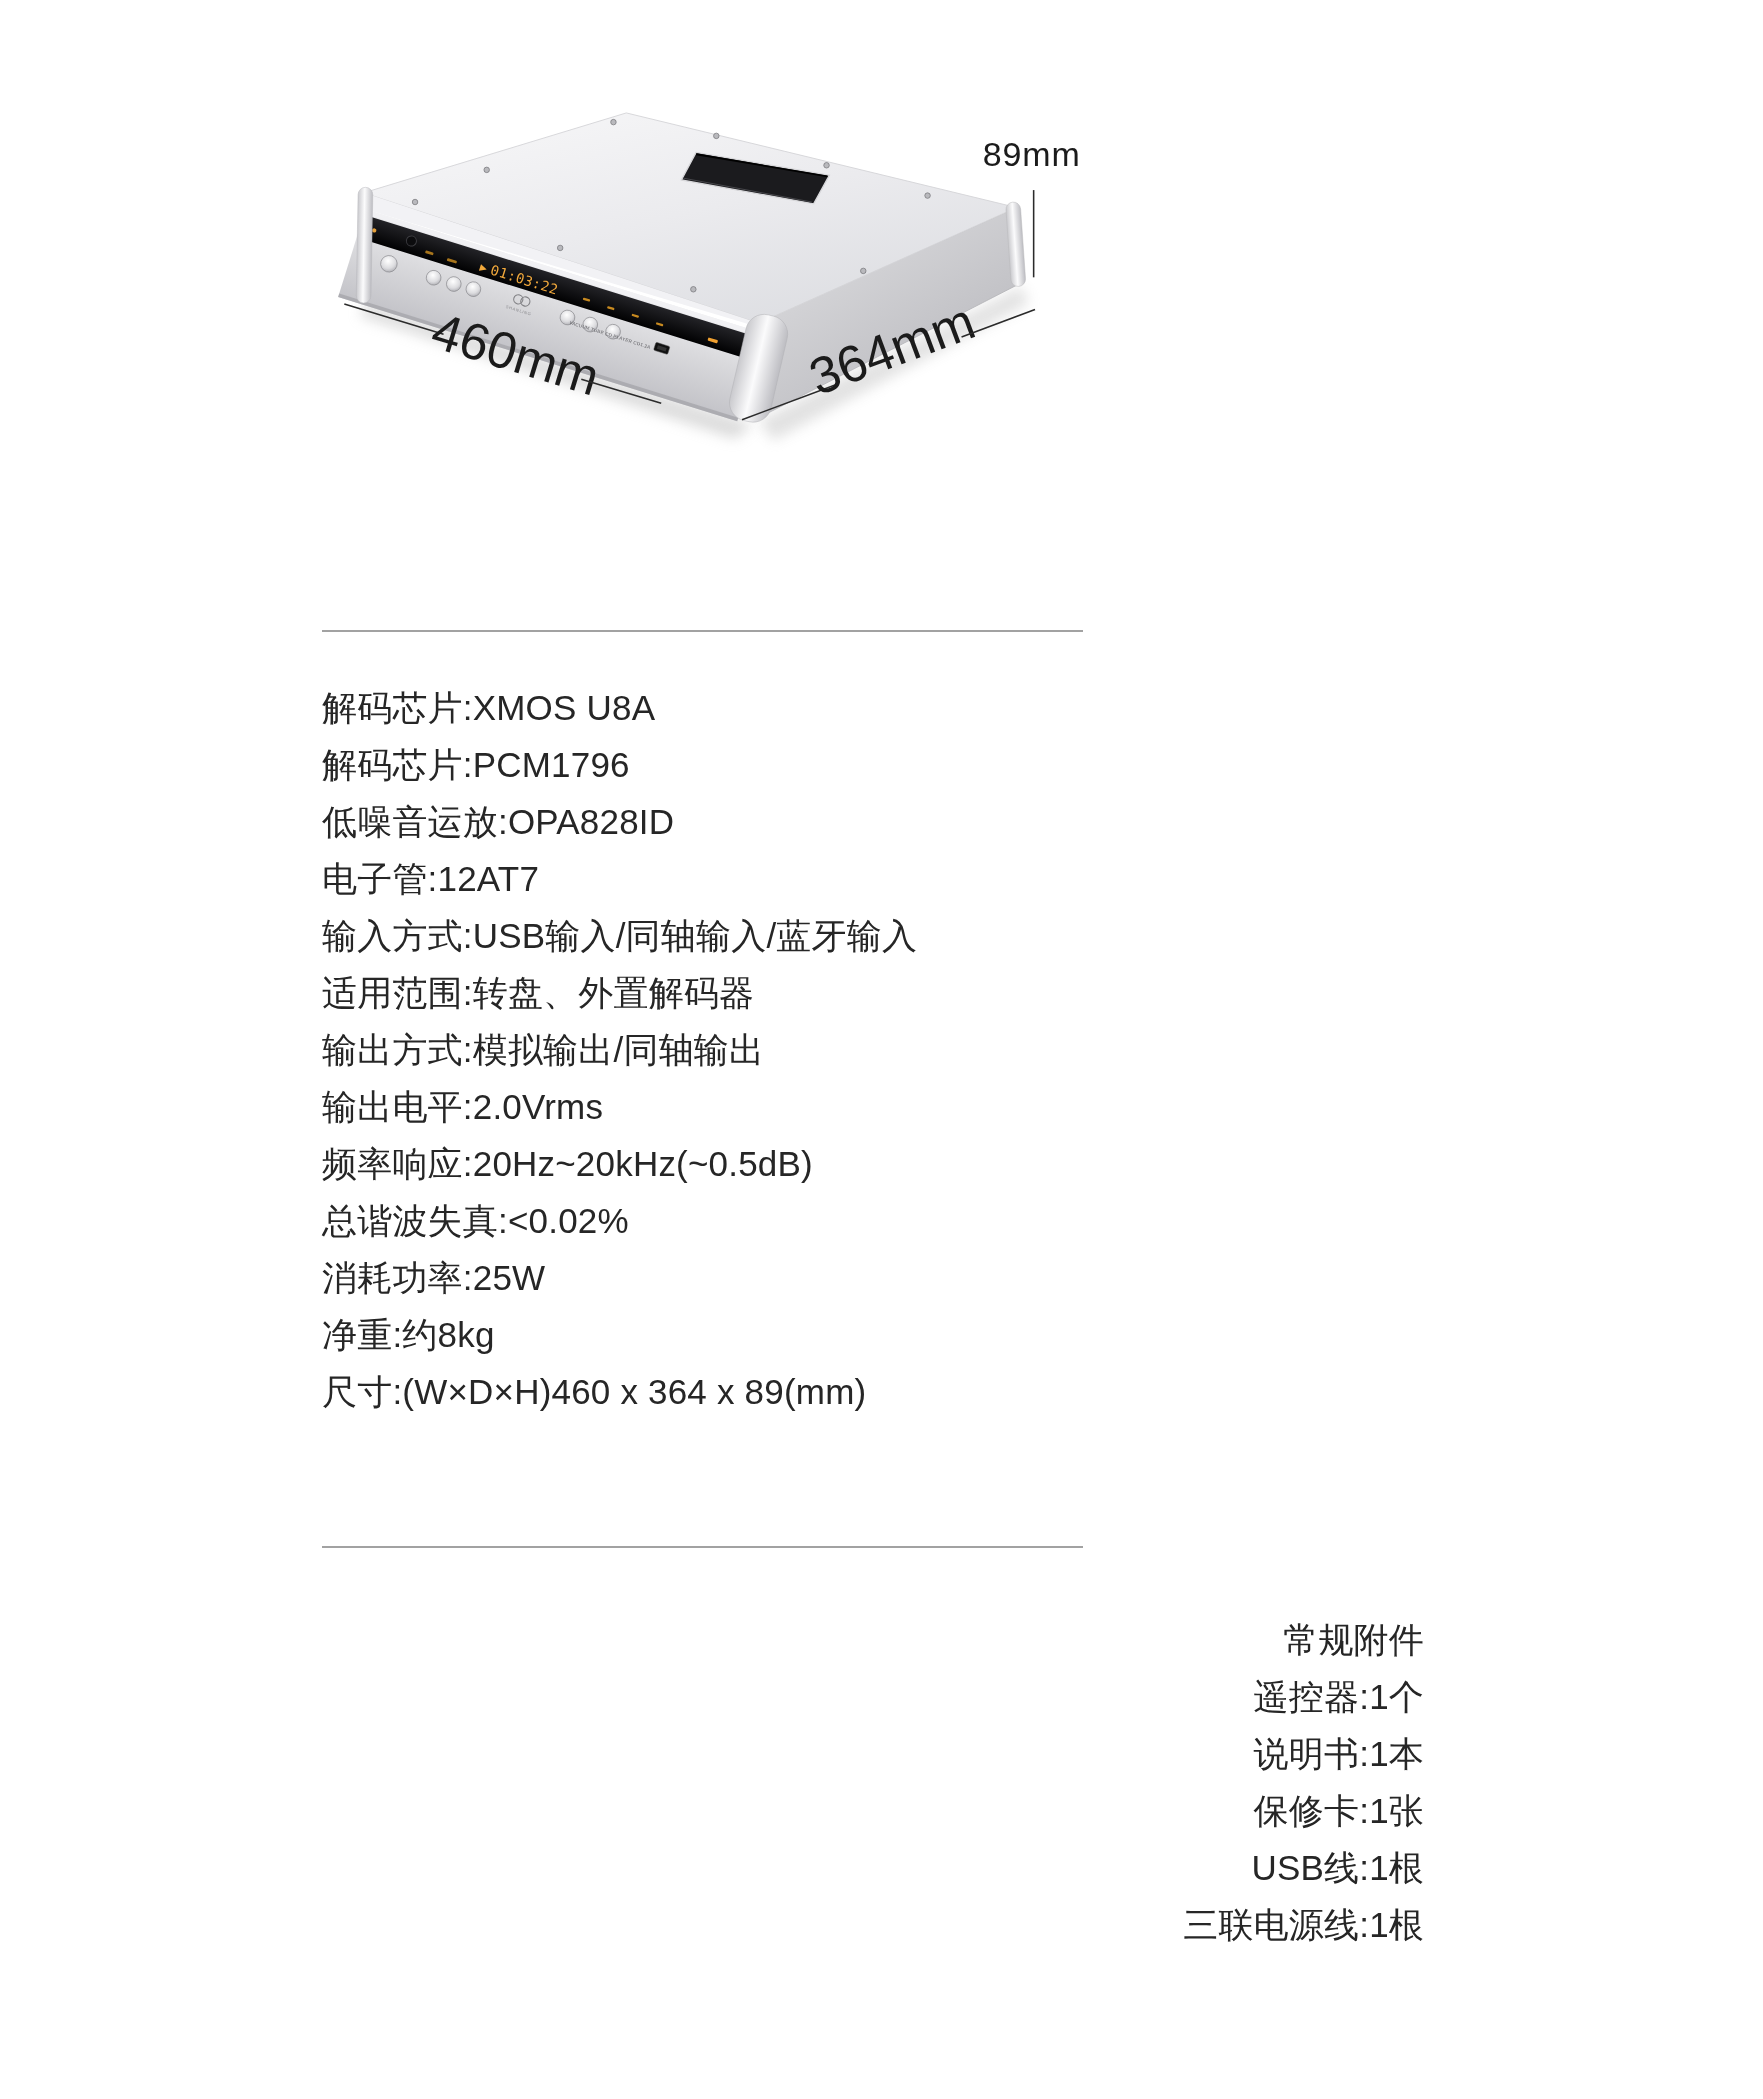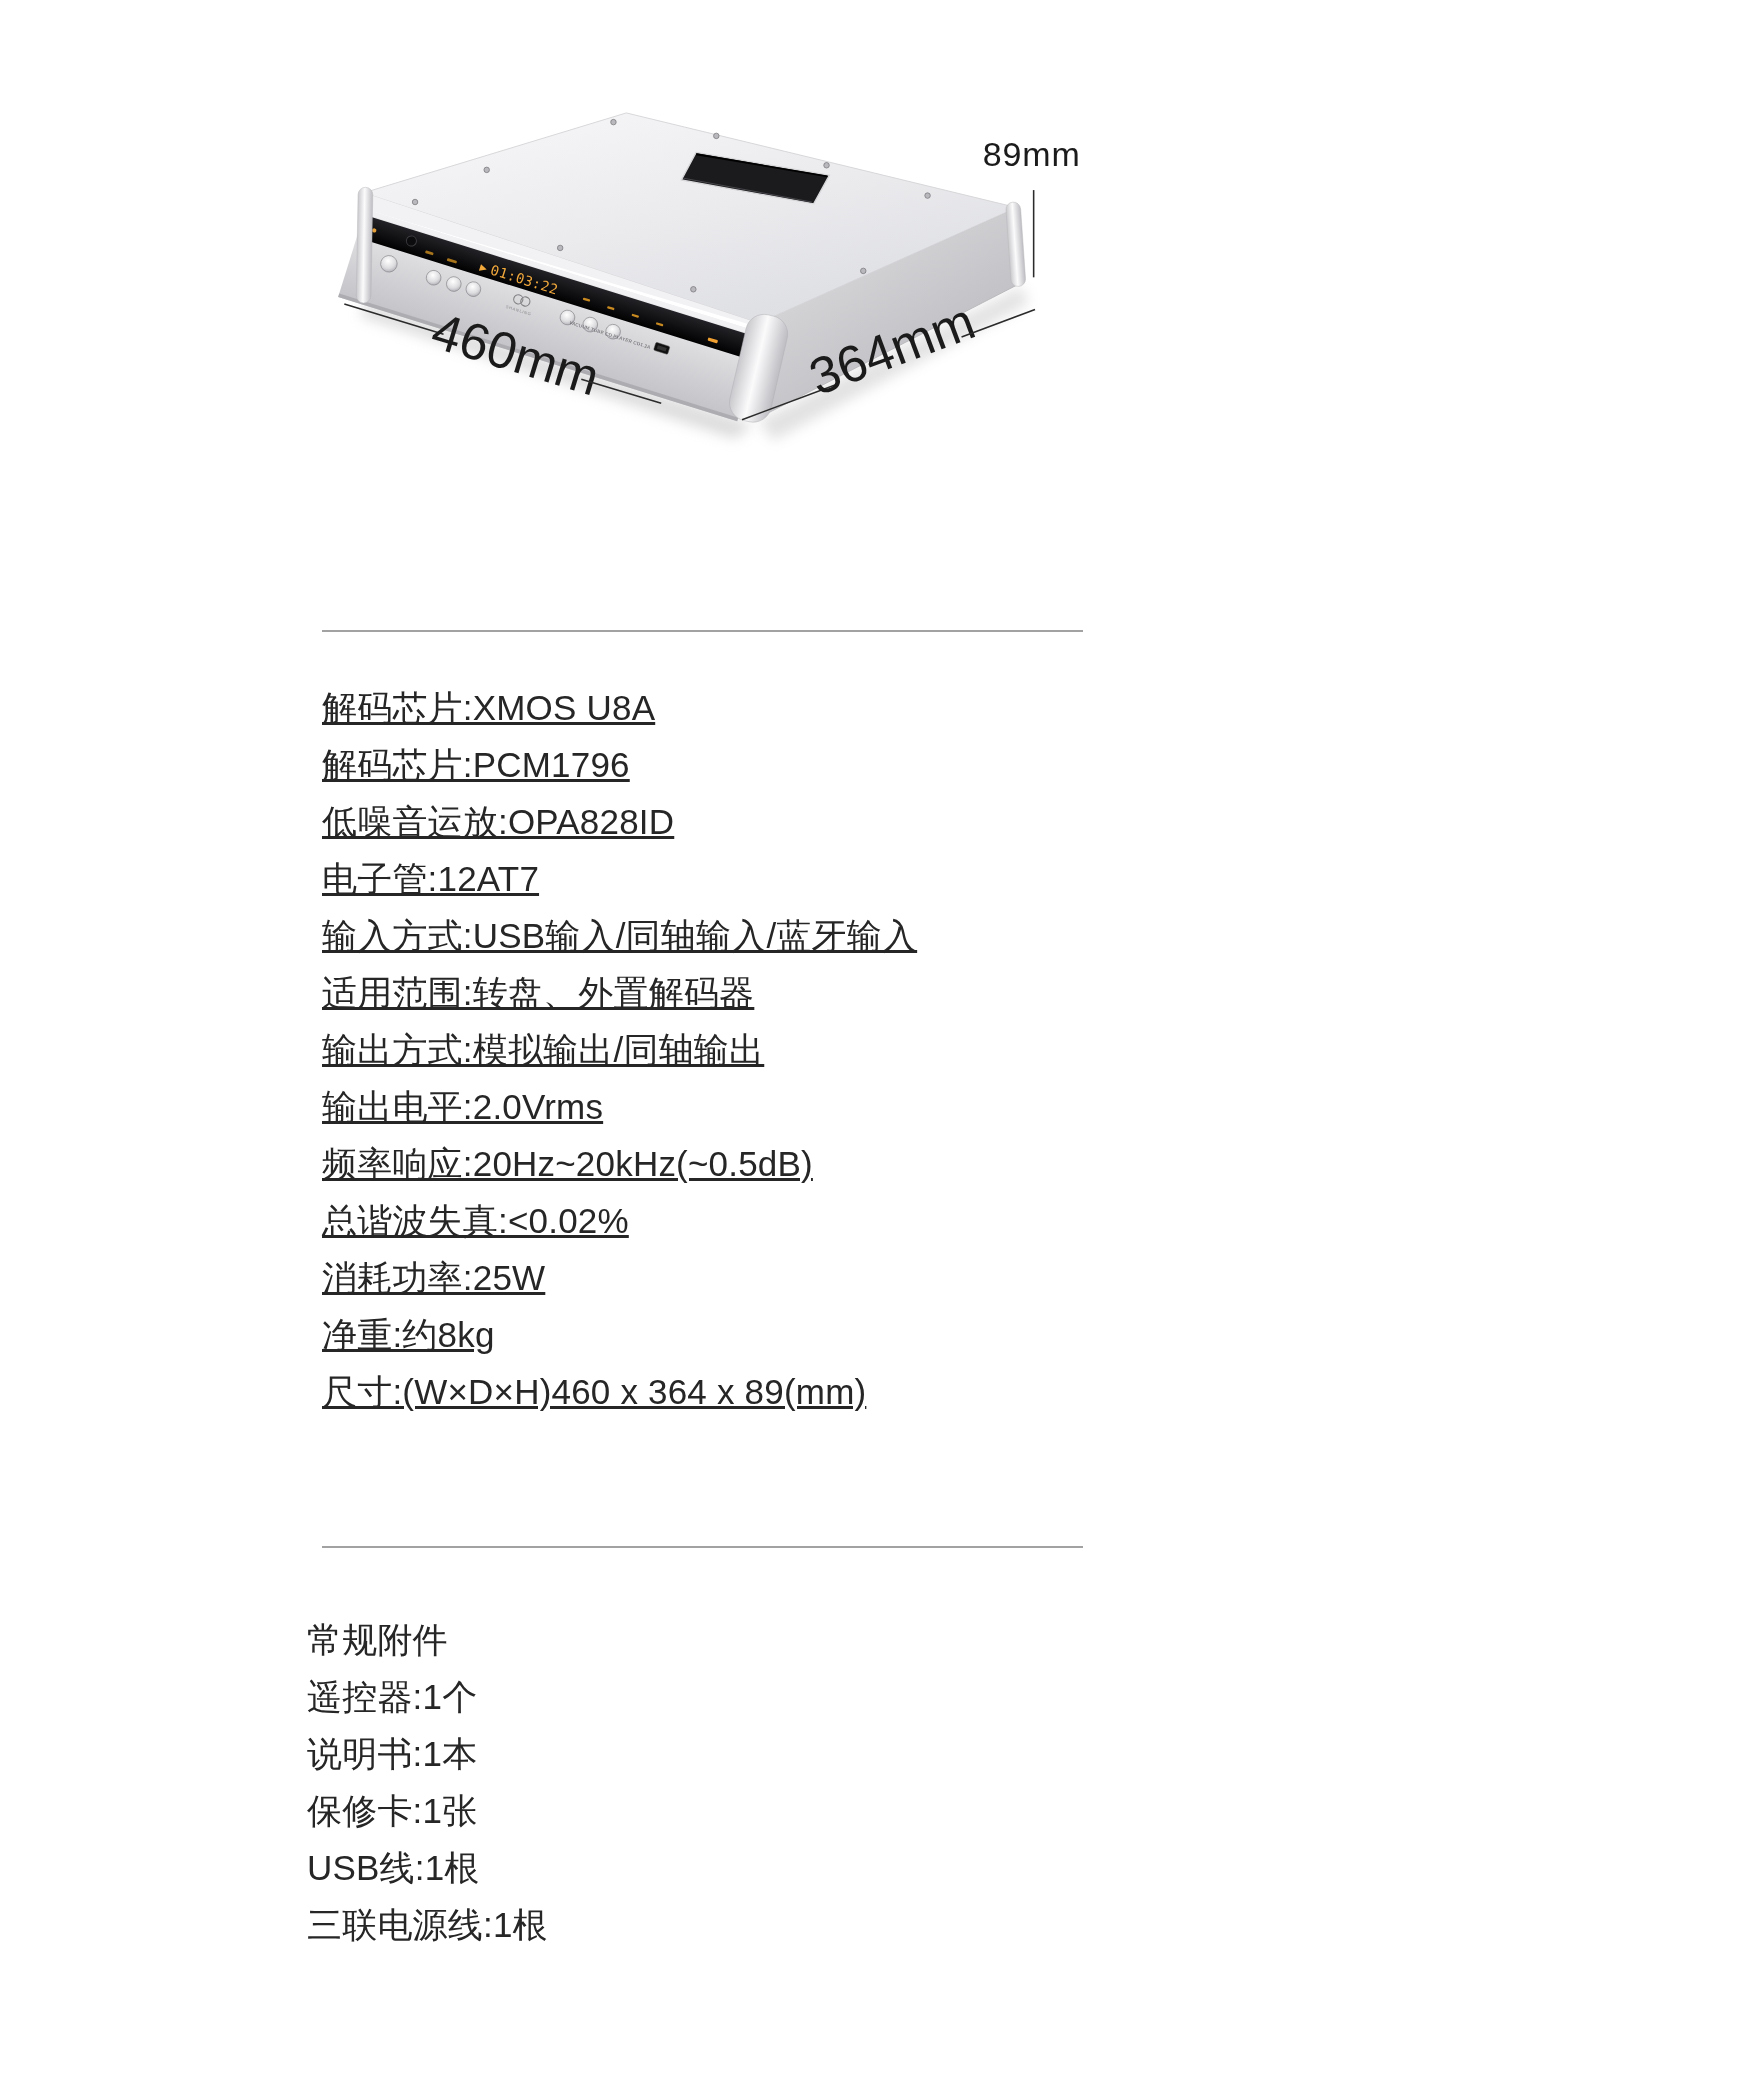--- a/index.html
+++ b/index.html
@@ -4,22 +4,22 @@
 <style>
   html,body{margin:0;padding:0;background:#ffffff;}
   body{width:1763px;height:2099px;position:relative;overflow:hidden;
        font-family:"Liberation Sans",sans-serif;color:#262626;}
   .page{position:absolute;inset:0;background:#fff;}
   .hero{position:absolute;left:303px;top:87px;width:845px;height:377px;}
   .divider{position:absolute;left:322px;width:761px;height:1.8px;background:#a2a2a2;}
   #divider-1{top:630px;}
   #divider-2{top:1546px;}
   .specs{position:absolute;left:322px;top:679px;width:1102px;}
-  .specs .line{height:57px;line-height:57px;font-size:35px;letter-spacing:0.2px;white-space:pre;text-decoration:underline;}
-  .accessories{position:absolute;left:307px;top:1611px;width:1102px;}
+  .specs .line{height:57px;line-height:57px;font-size:35px;letter-spacing:0.2px;white-space:pre;}
+  .accessories{position:absolute;left:322px;top:1611px;width:1102px;text-align:right;}
   .accessories .line{height:57px;line-height:57px;font-size:35px;letter-spacing:0.2px;white-space:pre;}
   svg text{font-family:"Liberation Sans",sans-serif;}
   .dim-label{fill:#1b1b1b;}
   .mono{font-family:"DejaVu Sans Mono",monospace;}
 </style>
 </head>
 <body>
 
 <div class="page">
 

